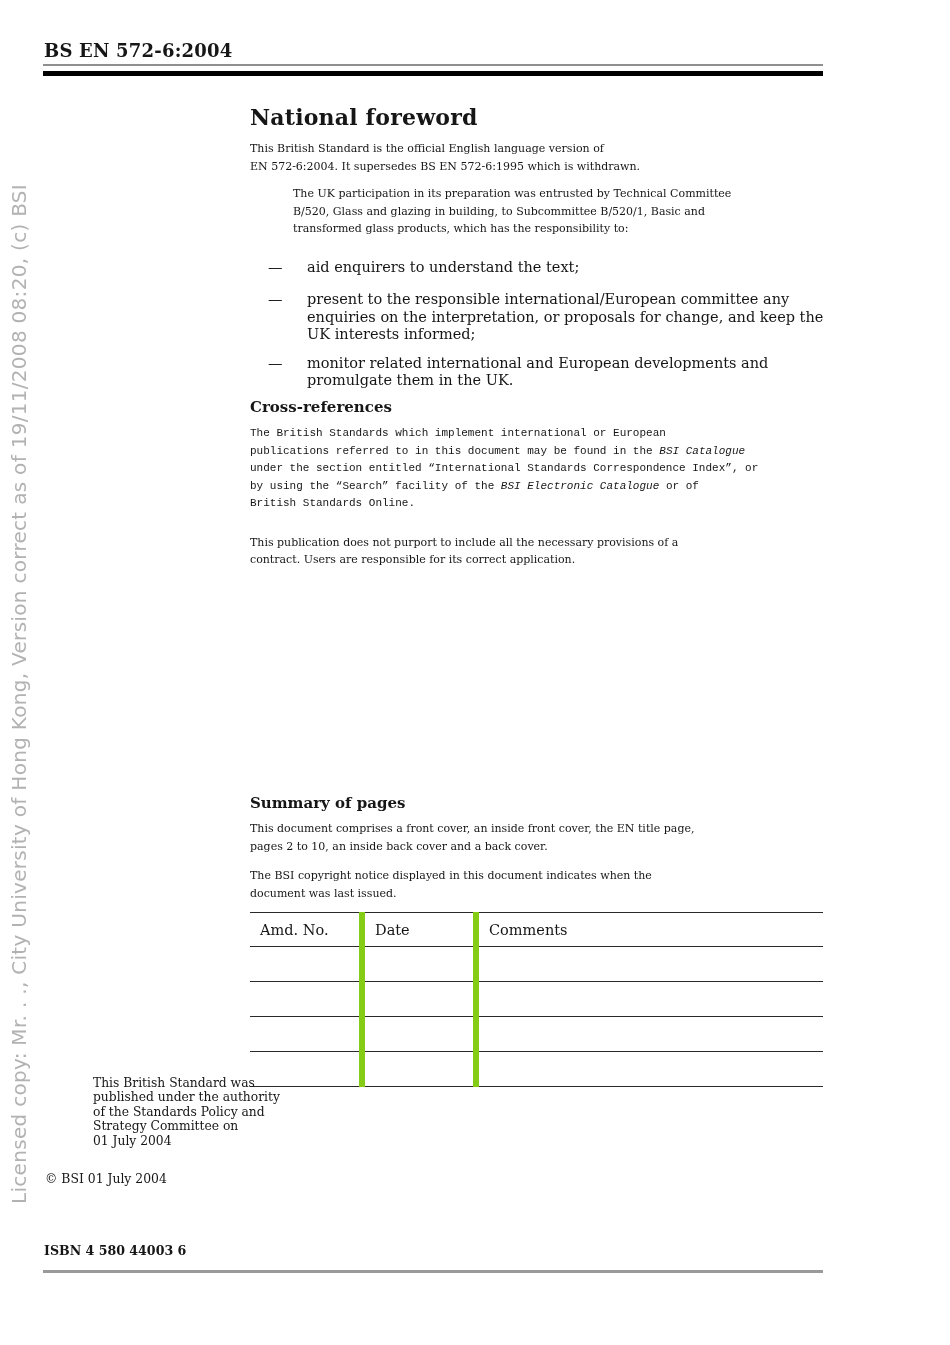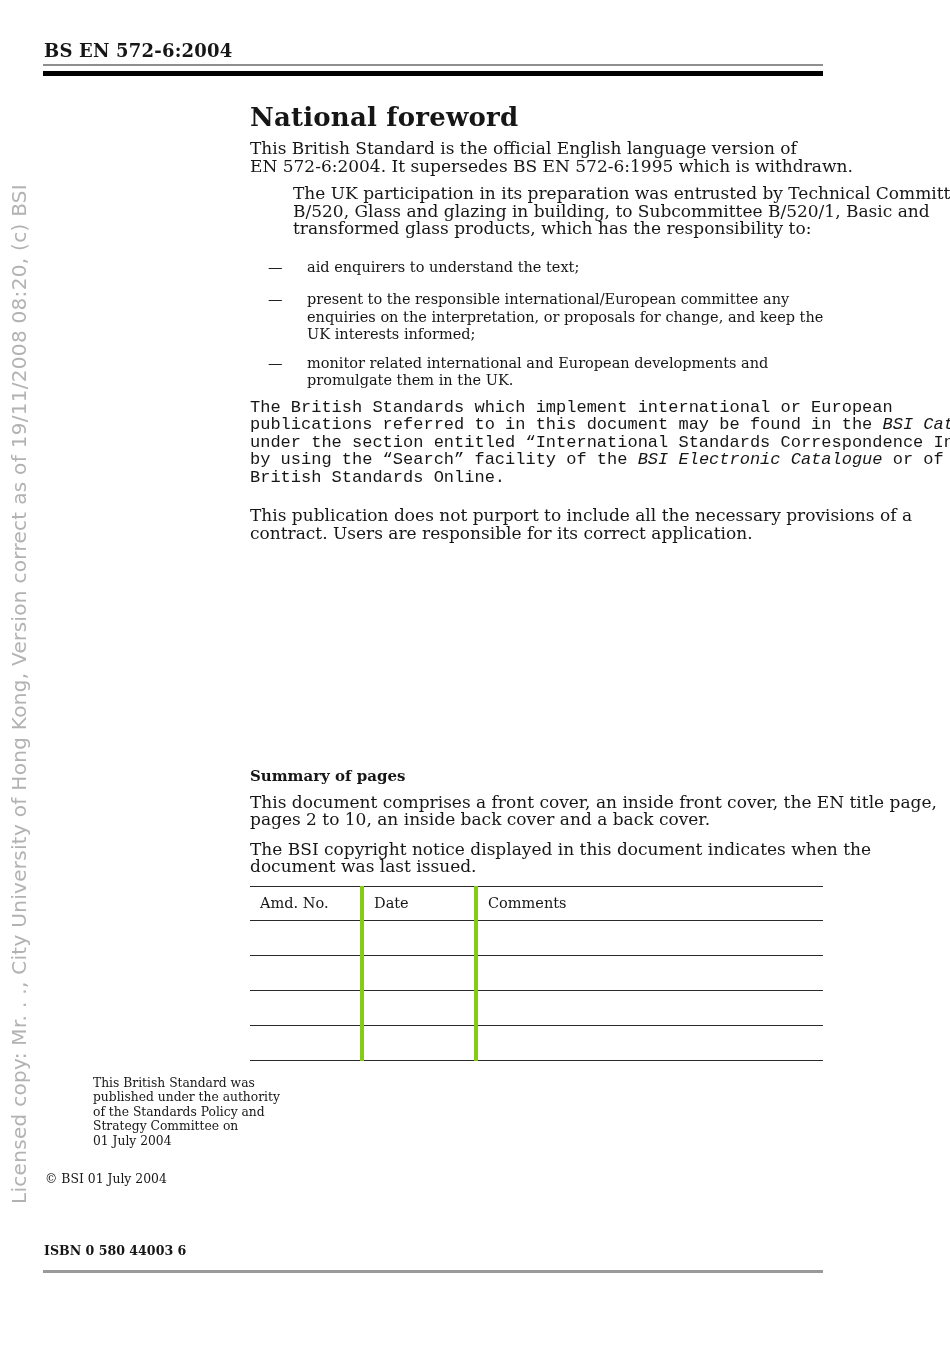--- a/index.html
+++ b/index.html
@@ -41,27 +41,27 @@
   .rule-thick { position: absolute; left: 43px; top: 71px;  width: 780px; height: 5px; background: #000000; }
 
   
   .main {
     position: absolute;
     left: 250px;
     top: 100px;
     width: 600px;
   }
   .title {
-    font-size: 26px;
+    font-size: 22px;
     line-height: 34px;
     font-weight: bold;
     letter-spacing: 0.2px;
   }
   .body {
-    font-size: 17px;
+    font-size: 11px;
     line-height: 17.5px;
     white-space: pre;
   }
   .p-official    { margin-top: 6px; }
   .p-uk          { margin-top: 10px; margin-left: 43px; }
   .dash-list     { margin-top: 21px; }
   .dash-item     { display: flex; padding-left: 18px; }
   .dash-item + .dash-item.gap-lg { margin-top: 15px; }
   .dash-item + .dash-item.gap-md { margin-top: 11px; }
   .dash-marker   { width: 39px; flex: 0 0 39px; font-size: 14.5px; line-height: 17.5px; }
@@ -90,21 +90,21 @@
   .amd-table tr { border-top: 1px solid #2a2a2a; }
   .amd-table { border-bottom: 1px solid #2a2a2a; }
   .amd-table th, .amd-table td {
     font-size: 14.5px;
     font-weight: normal;
     text-align: left;
     vertical-align: middle;
     padding-left: 10px;
     margin-top: 16px;
   }
-  .amd-table th + th, .amd-table td + td { border-left: 4px solid #84cc16; }
+  .amd-table th + th, .amd-table td + td { border-left: 6px solid #84cc16; }
   .amd-table thead tr { height: 34px; }
   .amd-table tbody tr { height: 35px; }
 
   
   .pub-note {
     position: absolute;
     left: 45px;
     top: 1076px;
     font-size: 12.3px;
     line-height: 14.4px;
@@ -167,20 +167,21 @@
 UK interests informed;</span>
       </div>
       <div class="dash-item gap-md">
         <span class="dash-marker">—</span>
         <span class="item-text">monitor related international and European developments and
 promulgate them in the UK.</span>
       </div>
     </div>
 
 
+    <h2 class="subhead">Cross-references</h2>
 
     <p class="body p-crossrefs"><span>The British Standards which implement international or European
 publications referred to in this document may be found in the </span><span class="italic">BSI Catalogue</span><span>
 under the section entitled “International Standards Correspondence Index”, or
 by using the “Search” facility of the </span><span class="italic">BSI Electronic Catalogue</span><span> or of
 British Standards Online.</span></p>
 
     <p class="body p-publication">This publication does not purport to include all the necessary provisions of a
 contract. Users are responsible for its correct application.</p>
 
@@ -234,17 +235,17 @@
   </div>
 
   <div class="pub-note">This British Standard was
 published under the authority
 of the Standards Policy and
 Strategy Committee on
 01 July 2004</div>
 
   <div class="copyright">© BSI 01 July 2004</div>
 
-  <div class="isbn">ISBN 0 580 44003 6</div>
+  <div class="isbn">ISBN 4 580 44003 6</div>
 
   <div class="bottom-rule"></div>
 
 </div>
 
 </body></html>

